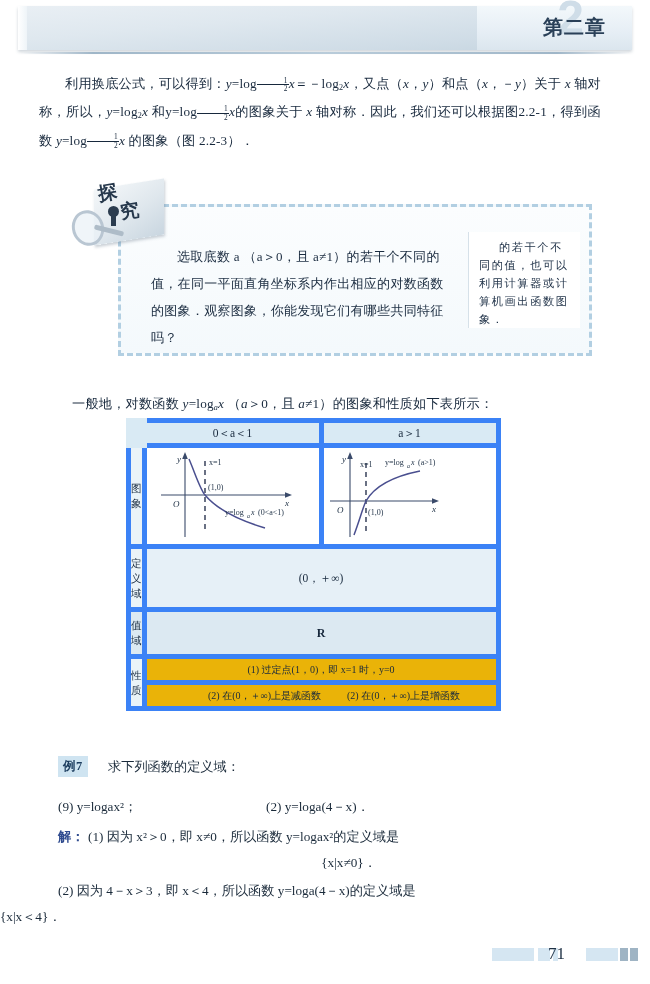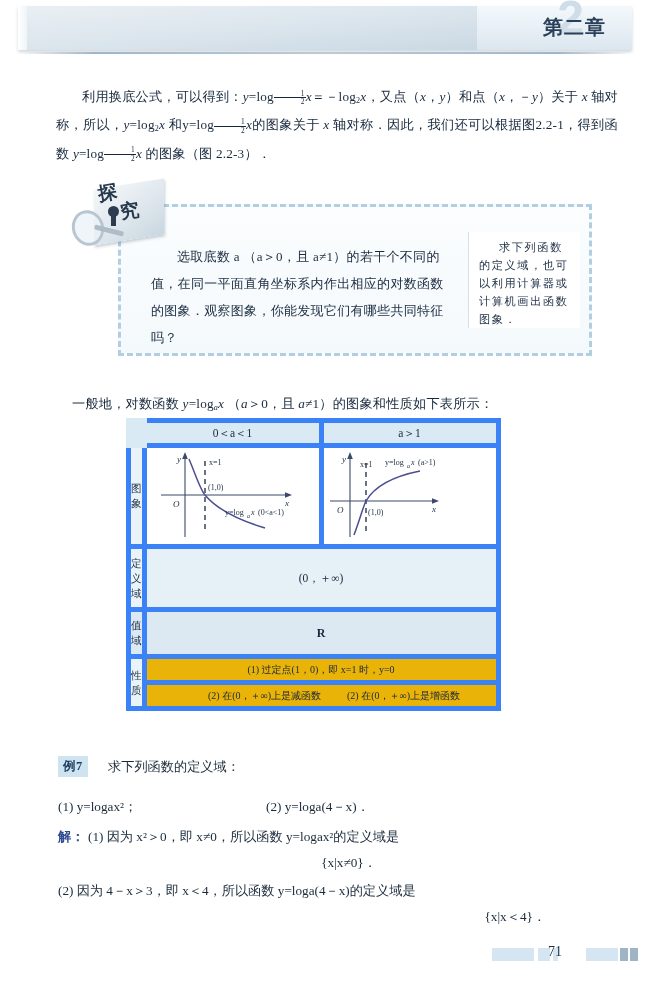--- a/index.html
+++ b/index.html
@@ -77,24 +77,23 @@
 
   
   .para {
     position: absolute;
     font-size: 13.2px;
     line-height: 24px;
     letter-spacing: 0.2px;
     color: #17283c;
   }
   .intro {
-    top: 72px; left: 56px; width: 562px;
+    top: 72px; left: 39px; width: 562px;
     text-align: justify;
     text-indent: 26px;
-    margin-top: 13px;
   }
   .general {
     top: 392px; left: 46px; width: 562px;
     text-indent: 26px;
   }
 
   .math { font-style: italic; font-family: "Liberation Serif", serif; }
   sub.s { font-size: 0.62em; font-style: italic; vertical-align: -0.28em; }
   sub.sn { font-size: 0.62em; font-style: normal; vertical-align: -0.28em; }
   .frac {
@@ -275,30 +274,30 @@
   .sol-label {
     position: absolute;
     top: 828px; left: 58px;
     font-size: 13.2px;
     color: #2f4b8f;
     font-weight: bold;
   }
   .sol1 { position: absolute; top: 828px; left: 88px; font-size: 13.2px; }
   .ans1 { position: absolute; top: 854px; left: 0; width: 650px; text-align: center; font-size: 13.2px; margin-left: 24px; }
   .sol2 { position: absolute; top: 882px; left: 58px; font-size: 13.2px; }
-  .ans2 { position: absolute; top: 908px; left: 0; width: 546px; text-align: right; font-size: 13.2px; }
+  .ans2 { position: absolute; top: 908px; left: 0; width: 546px; text-align: left; font-size: 13.2px; }
 
   
   .footer { position: absolute; bottom: 18px; left: 0; width: 650px; height: 22px; }
   .fbar { position: absolute; top: 4px; height: 13px; background: #d5e6f2; }
   .fbar.dark { background: #9fb4c4; }
   .pagenum {
     position: absolute;
     top: 0px; left: 548px;
-    font-size: 14px;
+    font-size: 17px;
     color: #1f3145;
   }
 </style>
 </head>
 <body>
 
 <div class="header">
   <div class="header-band">
     <div class="header-right"></div>
     <div class="chap-ghost">2</div>
@@ -318,21 +317,21 @@
 <div class="explore-badge">
   <div class="badge-plate"></div>
   <div class="badge-t1">探</div>
   <div class="badge-t2">究</div>
   <div class="badge-keyhole"></div>
   <div class="badge-lens"></div>
   <div class="badge-handle"></div>
 </div>
 
 <div class="sidenote">
-  <div class="sidenote-text">求下列函数的定义域，也可以利用计算器或计算机画出函数图象．</div>
+  <div class="sidenote-text">的若干个不同的值，也可以利用计算器或计算机画出函数图象．</div>
 </div>
 
 <div class="para general">
   一般地，对数函数 <span class="math">y</span>=log<sub class="s">a</sub><span class="math">x</span> （<span class="math">a</span>＞0，且 <span class="math">a</span>≠1）的图象和性质如下表所示：
 </div>
 
 <table class="ptable">
   <tbody>
       <tr>
     <td class="rowlabel" style="background:#d9eaf4;border-color:#d9eaf4;"></td>
@@ -401,21 +400,21 @@
       <span class="prop2">(2) 在(0，＋∞)上是减函数</span><span>(2) 在(0，＋∞)上是增函数</span>
     </td>
   </tr>
 </tbody>
   </table>
 
 <div class="ex-label">例7</div>
 <div class="ex-title">求下列函数的定义域：</div>
 
 <div class="ex-items">
-  <span>(1) y=logax²；</span>
+  <span>(9) y=logax²；</span>
   <span class="ex-item2">(2) y=loga(4－x)．</span>
 </div>
 
 <div class="sol-label">解：</div>
 <div class="sol1">(1) 因为 x²＞0，即 x≠0，所以函数 y=logax²的定义域是</div>
 <div class="ans1">{x|x≠0}．</div>
 <div class="sol2">(2) 因为 4－x＞3，即 x＜4，所以函数 y=loga(4－x)的定义域是</div>
 <div class="ans2">{x|x＜4}．</div>
 
 <div class="footer">

